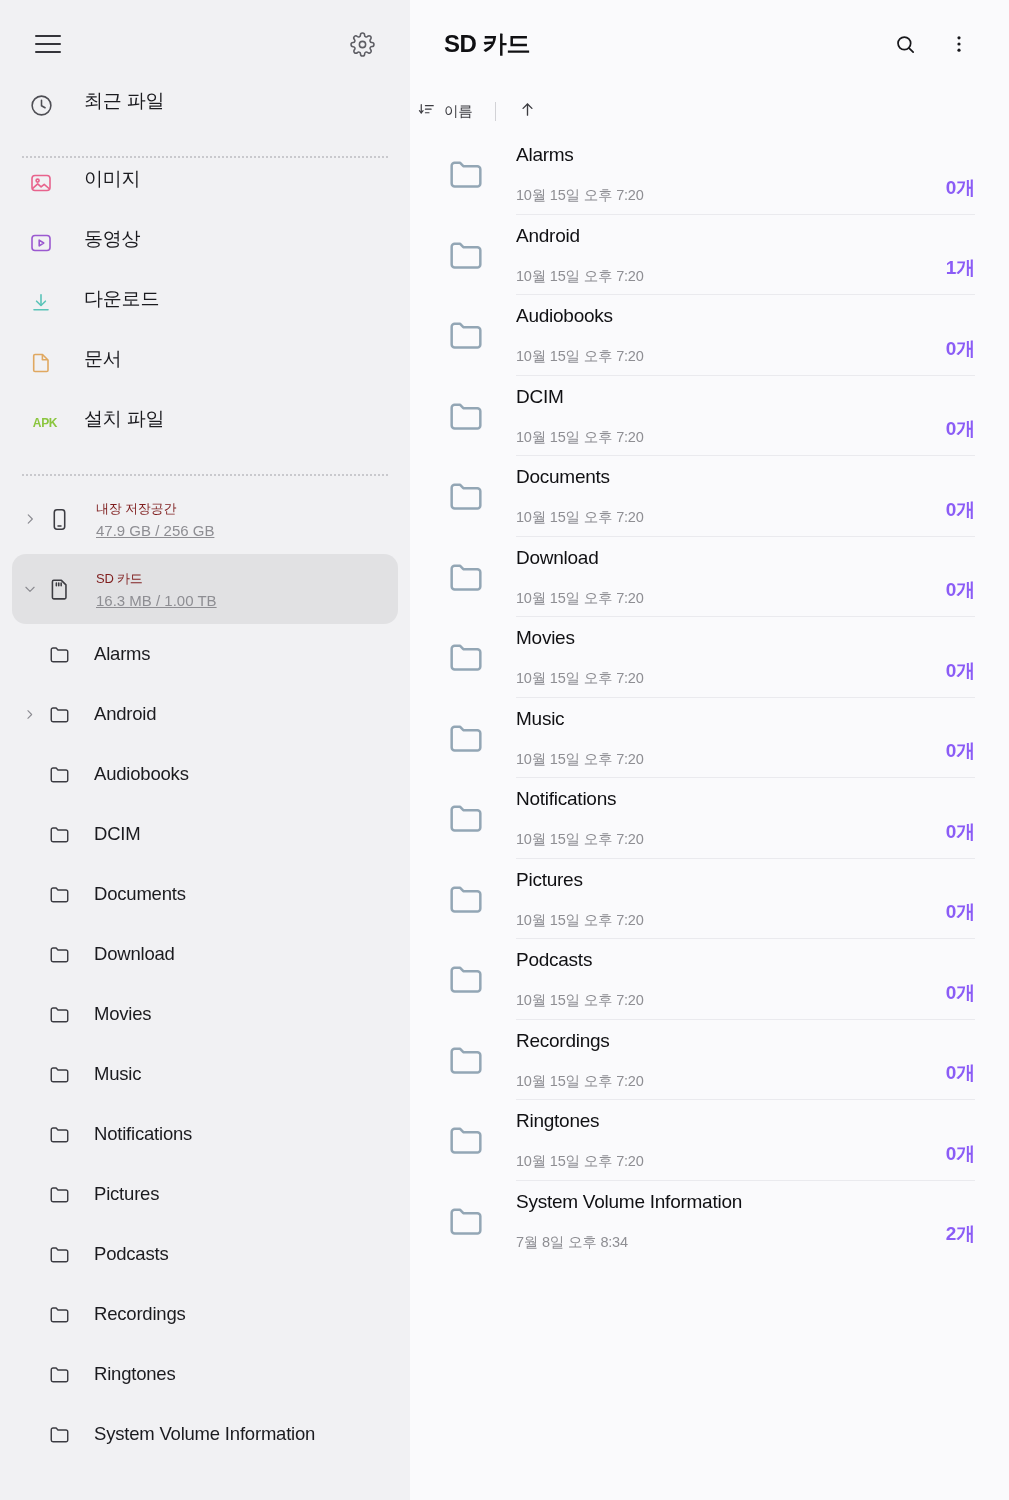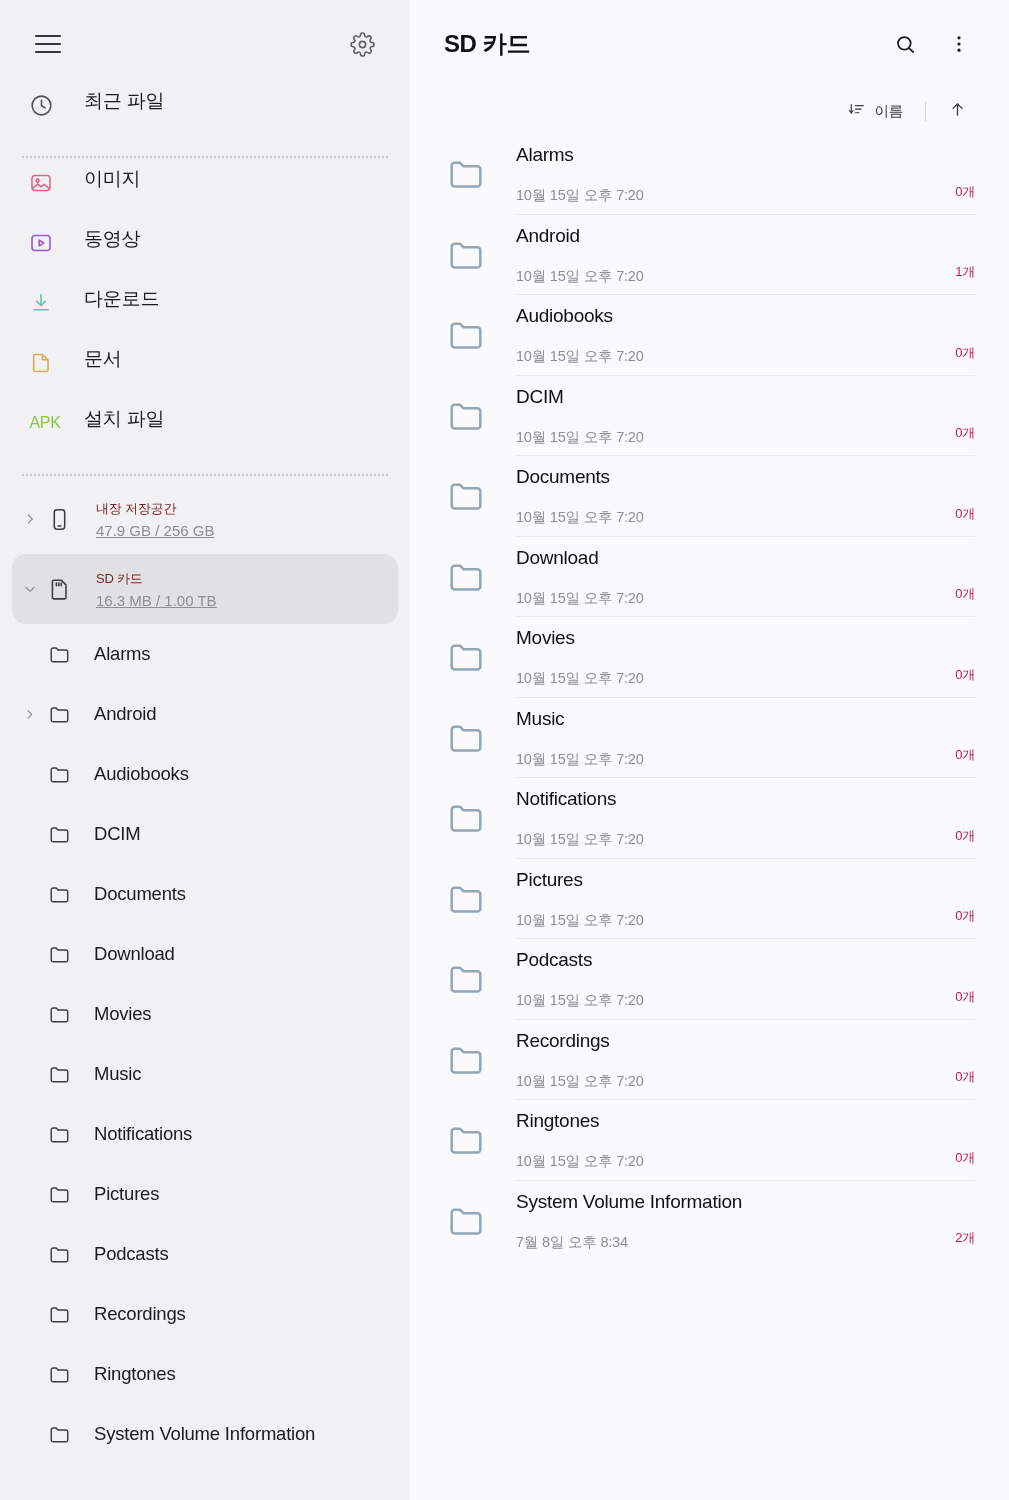--- a/index.html
+++ b/index.html
@@ -58,21 +58,21 @@
     display: flex; align-items: center; justify-content: center;
     flex: 0 0 34px;
   }
   .sb-row .sb-label {
     margin-left: 26px;
     font-size: 19px;
     color: #1b1b1f;
     letter-spacing: -0.2px;
   }
   .apk-text {
-    font-size: 16px; font-weight: normal; color: #8bc63f; letter-spacing: -0.3px; margin-left: 8px;
+    font-size: 12px; font-weight: bold; color: #8bc63f; letter-spacing: -0.3px; margin-left: 8px;
   }
 
   .sb-dotted {
     border-top: 2px dotted #c9c9cd;
     margin: 8px 22px 8px 22px;
     height: 0;
   }
 
   
   .sb-storage {
@@ -145,21 +145,20 @@
     color: #101013;
     letter-spacing: -0.4px;
     flex: 1 1 auto;
   }
   .mn-actions { display: flex; align-items: center; gap: 10px; }
 
   .sortbar {
     height: 46px;
     display: flex;
     align-items: center;
-    justify-content: flex-end;
     padding-right: 34px;
     gap: 0;
   }
   .sort-group {
     display: flex; align-items: center; gap: 9px; cursor: pointer;
     padding: 4px 8px;
   }
   .sort-label { font-size: 14.5px; color: #3b3b40; letter-spacing: -0.2px; }
   .sort-sep { width: 1px; height: 19px; background: #d2d2d6; margin: 0 14px; }
   .sort-asc { padding: 4px 8px; cursor: pointer; display:flex; align-items:center;}
@@ -195,23 +194,23 @@
     line-height: 24px;
   }
   .frow .fdate {
     font-size: 14.5px;
     color: #8e8e93;
     letter-spacing: -0.2px;
     line-height: 20px;
     margin-top: 18px;
   }
   .frow .fcount {
-    font-size: 13px;
-    font-weight: normal;
-    color: #be185d;
+    font-size: 19px;
+    font-weight: bold;
+    color: #8b5cf6;
     letter-spacing: -0.2px;
     align-self: flex-end;
     margin-bottom: 14px;
     white-space: nowrap;
   }
   .frow .rowline {
     position: absolute;
     left: 106px;
     right: 34px;
     bottom: 0;

